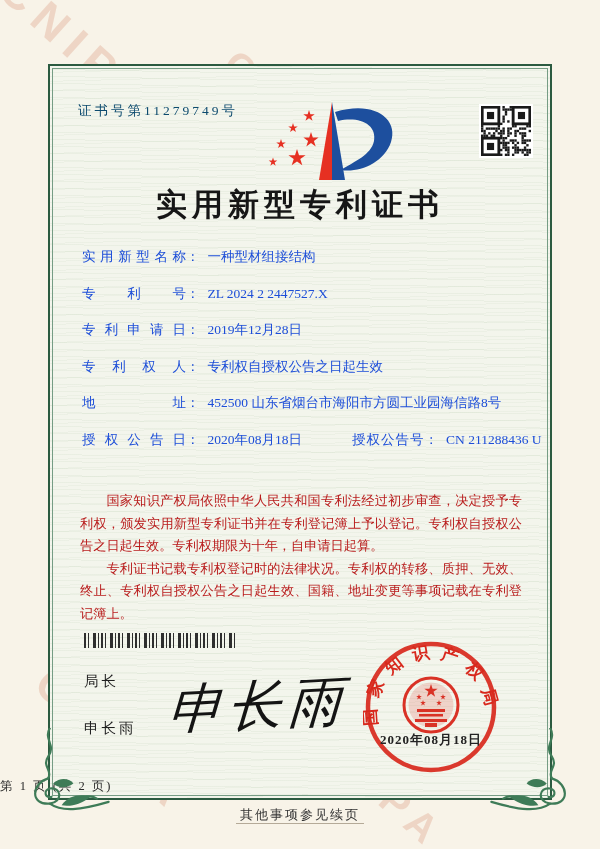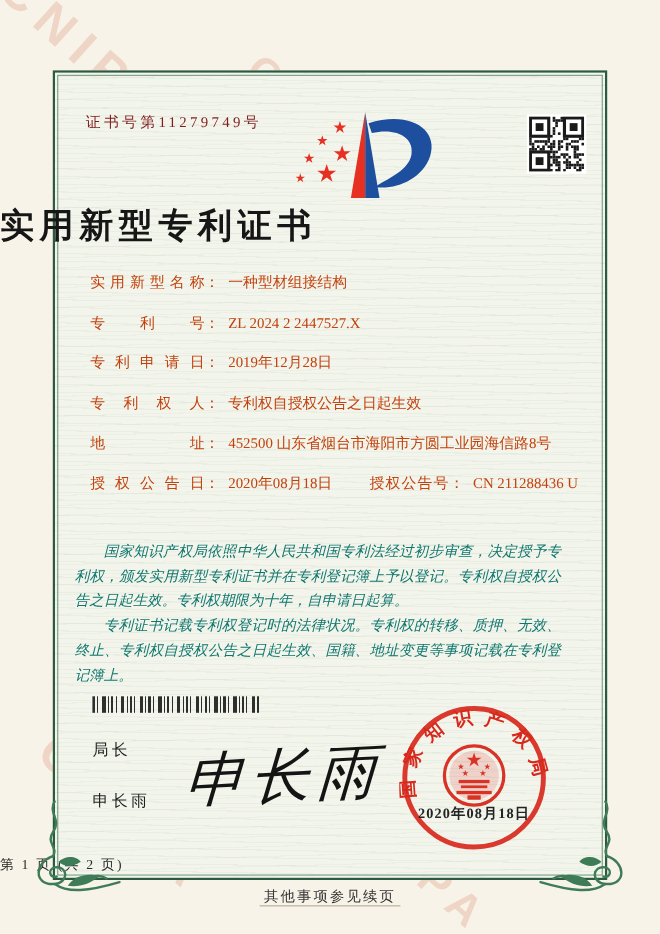--- a/index.html
+++ b/index.html
@@ -27,38 +27,38 @@
       #f3f5ec;
   }
   .frame-inner{
     position:absolute;left:2px;top:2px;right:2px;bottom:2px;
     border:1px solid #759c84;pointer-events:none;
   }
   .flourish{position:absolute;z-index:4;}
   
   .content{position:absolute;left:0;top:0;width:600px;height:849px;z-index:3;}
   .certno{
-    position:absolute;left:78px;top:102px;font-size:13.5px;letter-spacing:3px;color:#7f1d1d;
+    position:absolute;left:78px;top:102px;font-size:13.5px;letter-spacing:3px;color:#0c4a6e;
   }
   .qr{position:absolute;left:479px;top:104px;width:50px;height:50px;background:#fff;padding:2px;}
   .qr svg{display:block;width:100%;height:100%;}
   .logo{position:absolute;left:253px;top:100px;width:162px;height:84px;}
   .title{
-    position:absolute;left:0;top:184px;width:600px;
+    position:absolute;left:0;top:184px;width:600px;text-align:center;
     font-size:31px;font-weight:bold;letter-spacing:5px;color:#161616;
   }
-  .fields{position:absolute;left:82px;top:246px;width:450px;font-size:13.5px;color:#c2410c;}
+  .fields{position:absolute;left:82px;top:246px;width:450px;font-size:13.5px;color:#1d4ed8;}
   .frow{margin-bottom:14.5px;line-height:22px;white-space:nowrap;}
   .flabel{display:inline-block;width:104px;text-align:justify;text-align-last:justify;vertical-align:top;}
   .fval{margin-left:8px;}
-  .pair2{margin-left:34px;}
+  .pair2{margin-left:50px;}
   .pair2 .flabel2{letter-spacing:1px;}
   .paras{
-    position:absolute;left:68px;top:490px;width:442px;
-    font-size:13.2px;line-height:22.5px;text-align:justify;color:#0f766e;font-style:italic;
+    position:absolute;left:80px;top:490px;width:442px;
+    font-size:13.2px;line-height:22.5px;text-align:justify;color:#b91c1c;
   }
   .paras p{margin:0;text-indent:2em;}
   .barcode{
     position:absolute;left:84px;top:633px;width:153px;height:15px;
     background:repeating-linear-gradient(90deg,
       #2e2e2e 0 2px, transparent 2px 4px,
       #2e2e2e 4px 5px, transparent 5px 9px,
       #2e2e2e 9px 12px, transparent 12px 14px,
       #2e2e2e 14px 15px, transparent 15px 17px);
   }

